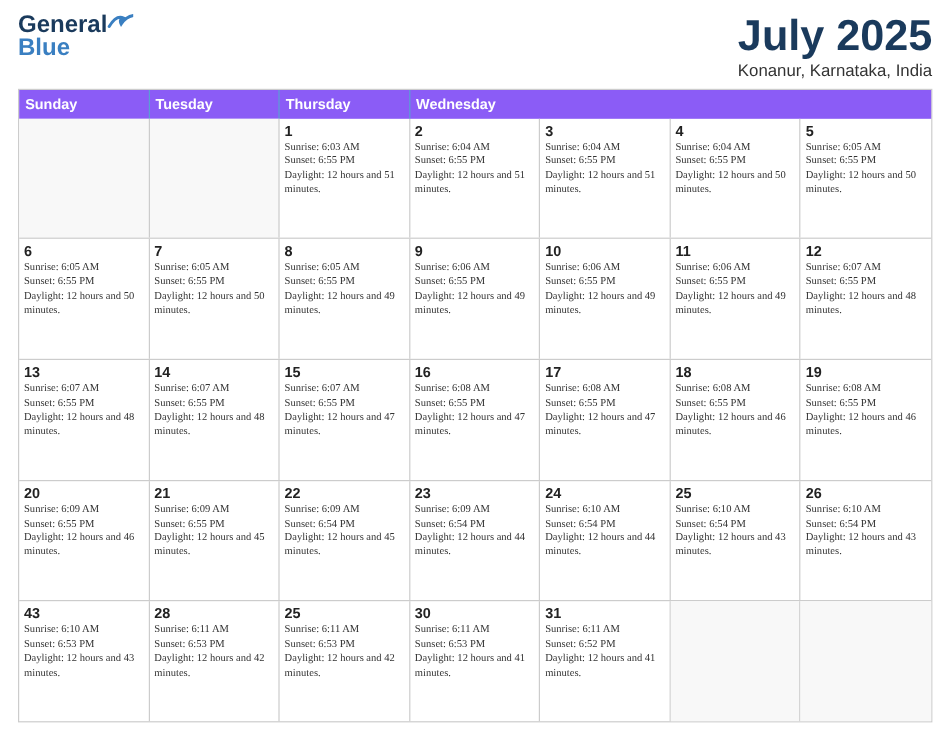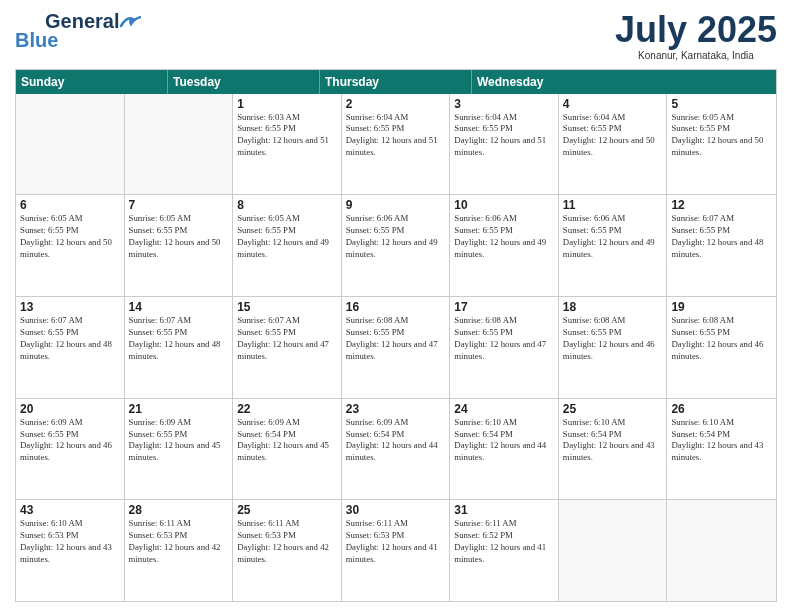--- a/index.html
+++ b/index.html
@@ -23,47 +23,45 @@
       align-items: flex-start;
       margin-bottom: 8px;
     }
     .logo {
       display: flex;
       flex-direction: column;
       align-items: flex-start;
     }
     .logo-line {
       display: flex;
-      align-items: center;
       gap: 0;
-      margin-left: 30px;
     }
     .title-block {
-      text-align: center;
+      text-align: left;
     }
     .month-year {
       font-size: 36px;
       font-weight: bold;
       color: #1a3a5c;
       line-height: 1.1;
     }
     .location {
-      font-size: 10px;
+      font-size: 14px;
       color: #333;
     }
     .calendar {
       flex: 1;
       display: flex;
       flex-direction: column;
       border: 1px solid #ccc;
     }
     .cal-header {
       display: grid;
-      grid-template-columns: repeat(5, 1fr);
-      background: #0f766e;
+      grid-template-columns: repeat(7, 1fr);
+      background: #8b5cf6;
     }
     .cal-header-cell {
       color: #fff;
       font-size: 12px;
       font-weight: bold;
       padding: 5px 5px;
       text-align: left;
       border-right: 1px solid #5a9fd4;
     }
     .cal-header-cell:last-child { border-right: none; }

